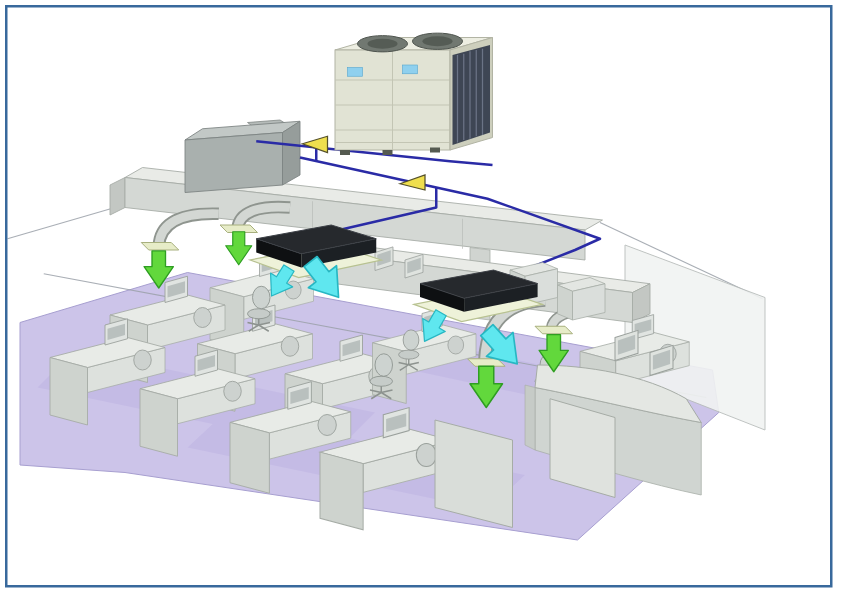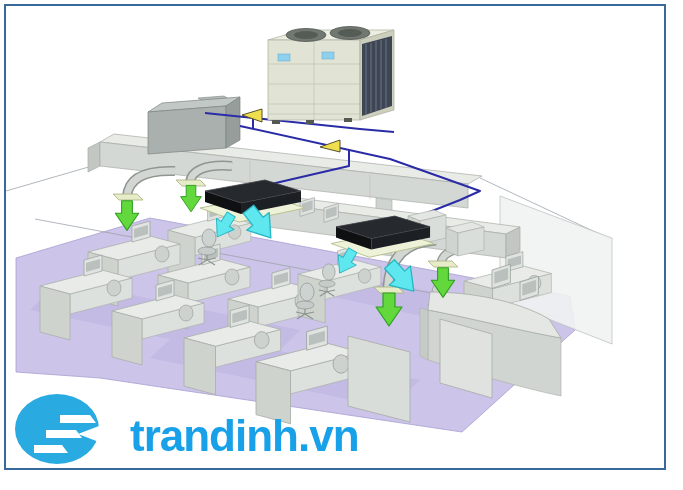--- a/index.html
+++ b/index.html
@@ -184,24 +184,14 @@
     <g fill="#5fe7ef" stroke="#27b7c3" stroke-width="1.2">
       <use href="#fat-arrow" transform="translate(224,226) rotate(32) scale(0.8)"></use>
       <use href="#fat-arrow" transform="translate(260,224) rotate(-38) scale(1.1)"></use>
       <use href="#fat-arrow" transform="translate(346,262) rotate(30) scale(0.8)"></use>
       <use href="#fat-arrow" transform="translate(402,278) rotate(-42) scale(1.1)"></use>
     </g>
   </svg>
 
   <div class="frame"></div>
 
-  <div class="watermark">
-    <svg width="96" height="78" viewBox="0 0 96 78">
-      <ellipse cx="47" cy="39" rx="42" ry="35" fill="#29abe2"></ellipse>
-      <polygon points="24,55 52,55 58,63 24,63" fill="#ffffff"></polygon>
-      <polygon points="36,40 66,40 72,48 36,48" fill="#ffffff"></polygon>
-      <polygon points="50,25 80,25 86,33 50,33" fill="#ffffff"></polygon>
-      <polygon points="89,36 68,44 89,52" fill="#ffffff"></polygon>
-    </svg>
-    <span class="wm-text">trandinh.vn</span>
-  </div>
 
 </div>
 
 </body></html>

